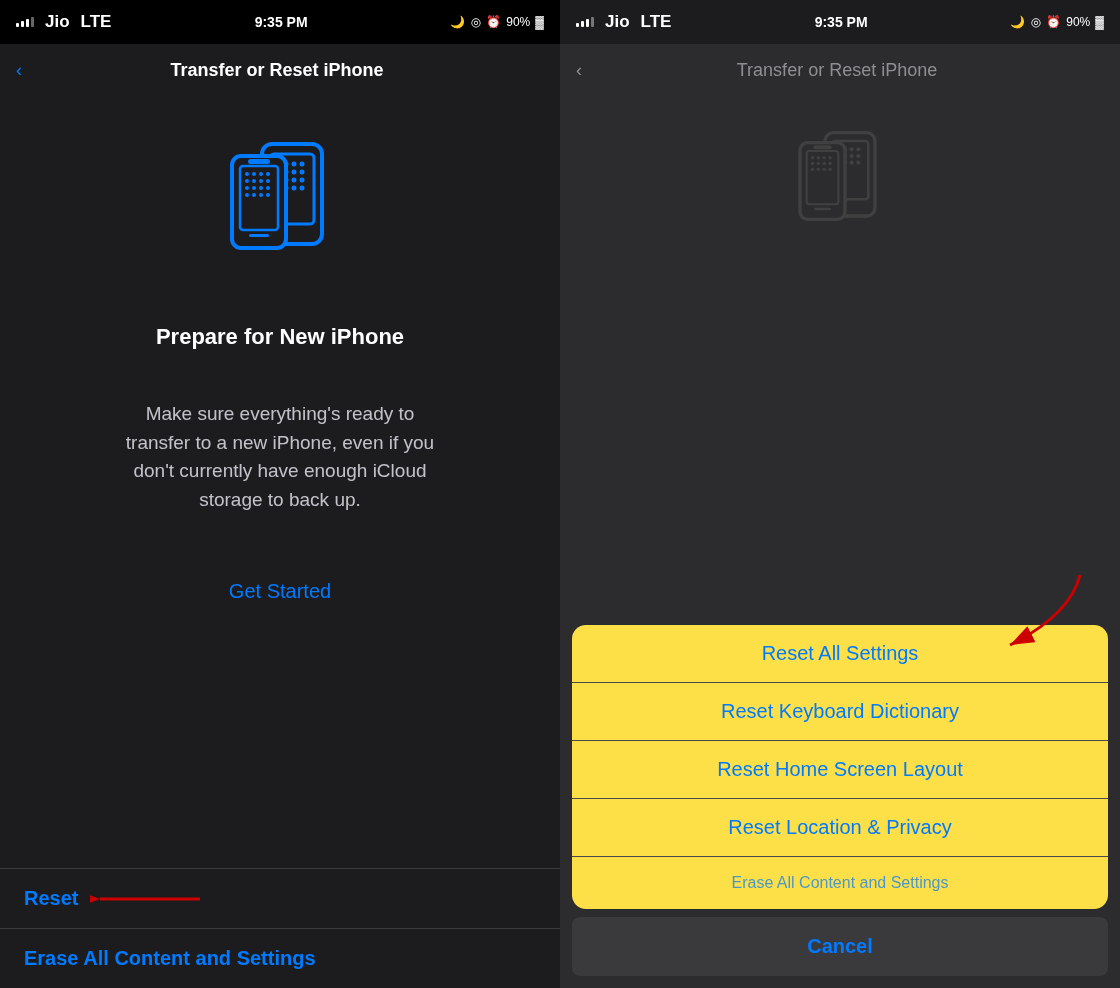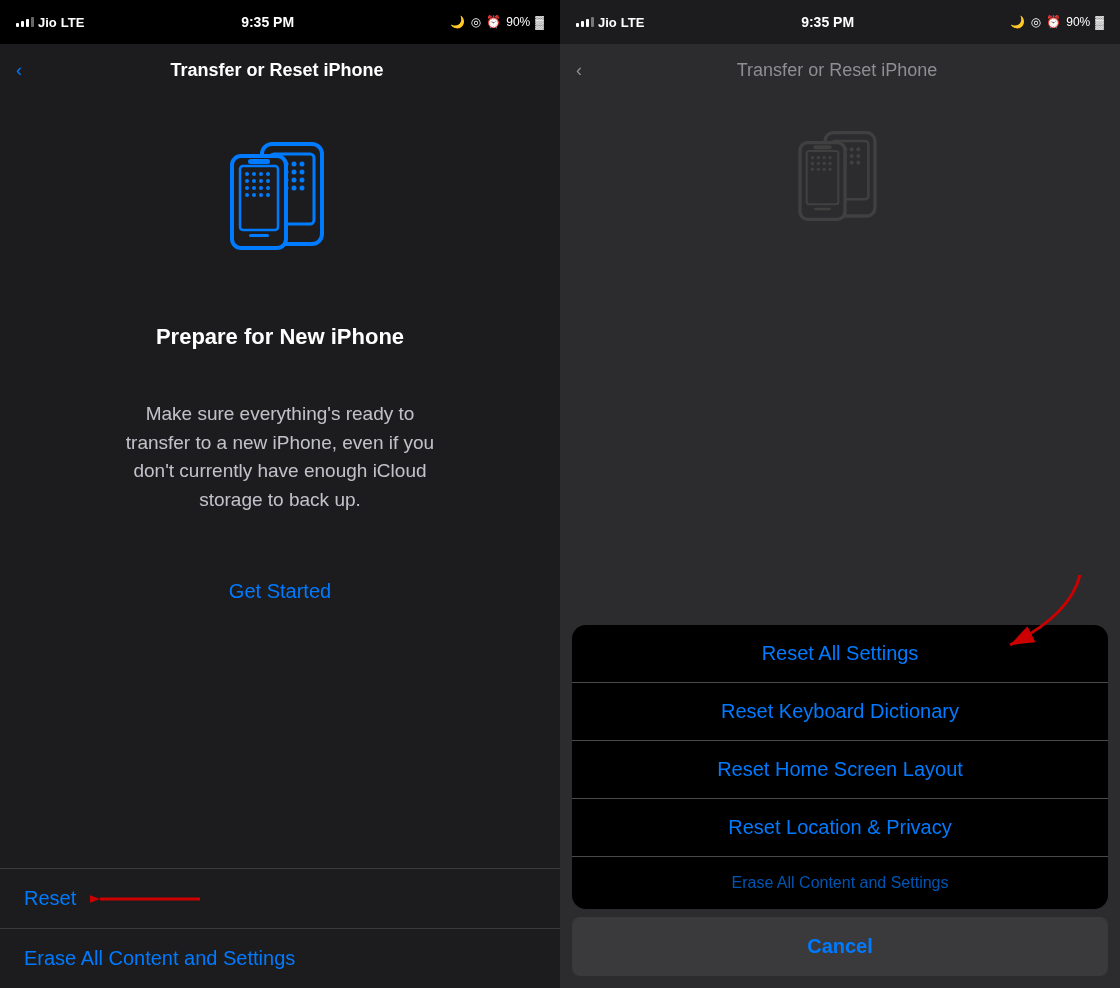--- a/index.html
+++ b/index.html
@@ -37,23 +37,23 @@
       background: #000;
       display: flex;
       align-items: center;
       justify-content: space-between;
       padding: 0 16px;
       flex-shrink: 0;
     }
     .status-bar .left-status {
       display: flex;
       align-items: center;
-      gap: 4px;
+      gap: 11px;
       color: #fff;
-      font-size: 13px;
+      font-size: 17px;
       font-weight: 600;
     }
     .status-bar .center-status {
       color: #fff;
       font-size: 14px;
       font-weight: 600;
     }
     .status-bar .right-status {
       display: flex;
       align-items: center;
@@ -167,21 +167,21 @@
     }
     .divider {
       height: 1px;
       background: #3a3a3c;
       width: 100%;
     }
     .menu-item {
       padding: 18px 24px;
       color: #007aff;
       font-size: 20px;
-      font-weight: 400;
+      font-weight: 700;
       cursor: pointer;
       border-bottom: 1px solid #3a3a3c;
     }
     .menu-item:last-child {
       border-bottom: none;
     }
 
     
     .right-content {
       flex: 1;
@@ -206,21 +206,21 @@
       left: 0;
       right: 0;
       background: transparent;
       display: flex;
       flex-direction: column;
       gap: 8px;
       padding: 0 12px 12px;
     }
 
     .modal-group {
-      background: #000000;
+      background: #fde047;
       border-radius: 14px;
       overflow: hidden;
     }
 
     .modal-item {
       padding: 17px 20px;
       color: #007aff;
       font-size: 20px;
       text-align: center;
       cursor: pointer;

